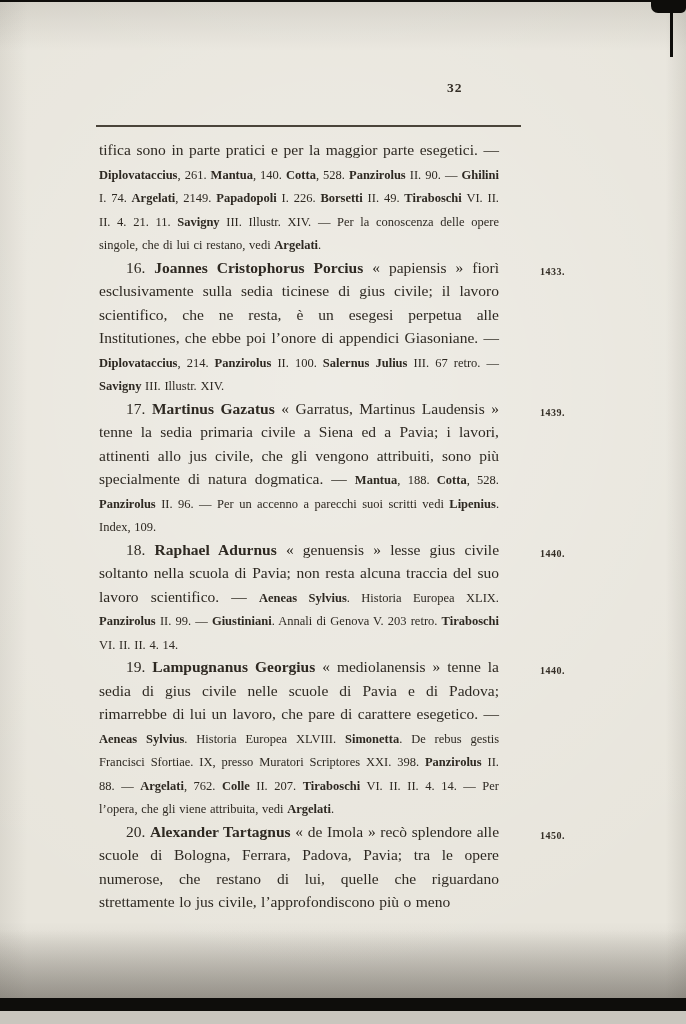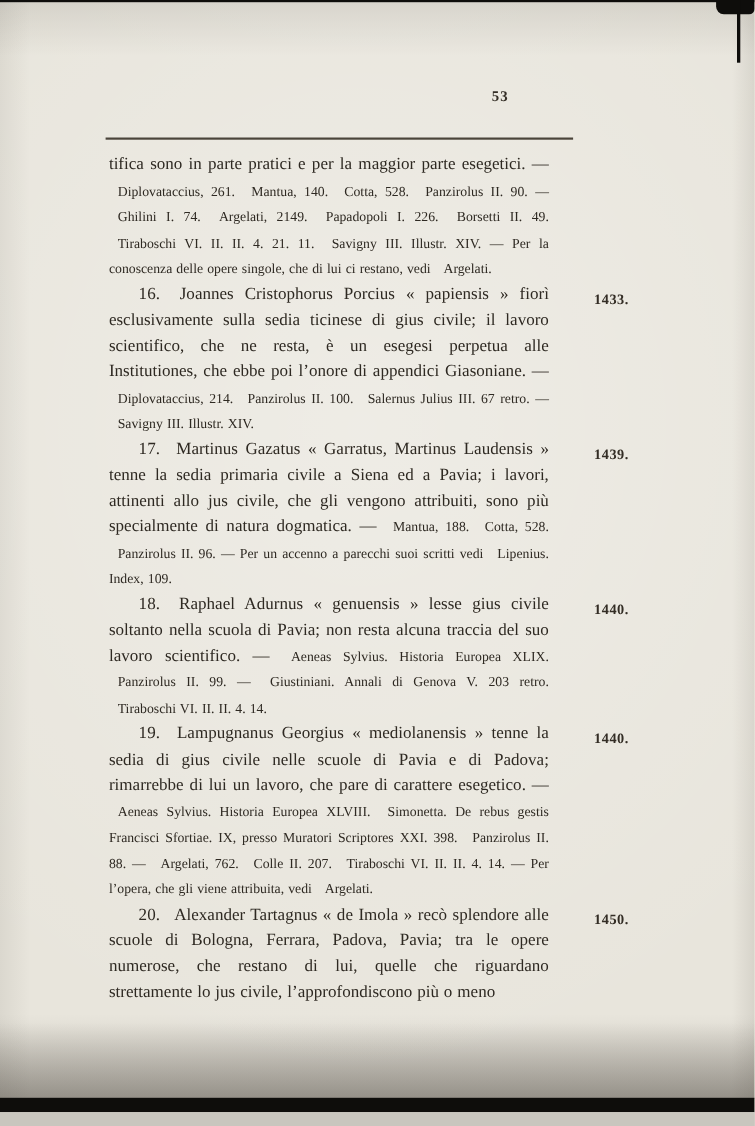--- a/index.html
+++ b/index.html
@@ -43,43 +43,43 @@
   .para {
     position:relative;
     margin:0;
     text-align:justify;
     font-size:15.5px;
     line-height:23.5px;
     word-spacing:0.6px;
   }
   .para.indent { text-indent:27px; }
   .s-i { }
-  .s-b { font-weight:normal;margin-left:8px; }
+  .s-b { font-weight:bold; }
   .s-sm { font-size:12.5px; line-height:19.5px; }
   .margin-year {
     position:absolute; left:414px; top:4px;
-    font-size:13px; font-weight:bold;
+    font-size:10px; font-weight:bold;
     letter-spacing:0.5px;
     white-space:nowrap;
     color:#332d25;
   }
 </style>
 </head>
 <body>
 
 <div class="page-surface"></div>
 
 <div class="artifact top-line"></div>
 <div class="artifact top-right-blob"></div>
 <div class="artifact right-tick"></div>
 <div class="bottom-shade"></div>
 <div class="bottom-bar"></div>
 <div class="bottom-strip"></div>
 
-<div class="page-number">53</div>
+<div class="page-number">32</div>
 <div class="head-rule"></div>
 
 <div class="text-block">
     <p class="para"><span>tifica sono in parte </span><span class="s-i">pratici</span><span> e per la maggior parte </span><span class="s-i">esegetici</span><span>. — </span><span class="s-b s-sm">Diplovataccius</span><span class="s-sm">, 261. </span><span class="s-b s-sm">Mantua</span><span class="s-sm">, 140. </span><span class="s-b s-sm">Cotta</span><span class="s-sm">, 528. </span><span class="s-b s-sm">Panzirolus</span><span class="s-sm"> II. 90. — </span><span class="s-b s-sm">Ghilini</span><span class="s-sm"> I. 74. </span><span class="s-b s-sm">Argelati</span><span class="s-sm">, 2149. </span><span class="s-b s-sm">Papadopoli</span><span class="s-sm"> I. 226. </span><span class="s-b s-sm">Borsetti</span><span class="s-sm"> II. 49. </span><span class="s-b s-sm">Tiraboschi</span><span class="s-sm"> VI. II. II. 4. 21. 11. </span><span class="s-b s-sm">Savigny</span><span class="s-sm"> III. Illustr. XIV. — Per la conoscenza delle opere singole, che di lui ci restano, vedi </span><span class="s-b s-sm">Argelati</span><span class="s-sm">.</span></p>
     <p class="para indent"><span>16. </span><span class="s-b">Joannes Cristophorus Porcius</span><span> « </span><span class="s-i">papiensis</span><span> » fiorì esclusivamente sulla sedia ticinese di gius civile; il lavoro scientifico, che ne resta, è un </span><span class="s-i">esegesi</span><span> perpetua alle </span><span class="s-i">Institutiones</span><span>, che ebbe poi l’onore di appendici Giasoniane. — </span><span class="s-b s-sm">Diplovataccius</span><span class="s-sm">, 214. </span><span class="s-b s-sm">Panzirolus</span><span class="s-sm"> II. 100. </span><span class="s-b s-sm">Salernus Julius</span><span class="s-sm"> III. 67 retro. — </span><span class="s-b s-sm">Savigny</span><span class="s-sm"> III. Illustr. XIV.</span><span class="margin-year">1433.</span></p>
     <p class="para indent"><span>17. </span><span class="s-b">Martinus Gazatus</span><span> « </span><span class="s-i">Garratus, Martinus Laudensis</span><span> » tenne la sedia primaria civile a Siena ed a Pavia; i lavori, attinenti allo </span><span class="s-i">jus civile</span><span>, che gli vengono attribuiti, sono più specialmente di natura </span><span class="s-i">dogmatica</span><span>. — </span><span class="s-b s-sm">Mantua</span><span class="s-sm">, 188. </span><span class="s-b s-sm">Cotta</span><span class="s-sm">, 528. </span><span class="s-b s-sm">Panzirolus</span><span class="s-sm"> II. 96. — Per un accenno a parecchi suoi scritti vedi </span><span class="s-b s-sm">Lipenius</span><span class="s-sm">. </span><span class="s-i s-sm">Index</span><span class="s-sm">, 109.</span><span class="margin-year">1439.</span></p>
     <p class="para indent"><span>18. </span><span class="s-b">Raphael Adurnus</span><span> « </span><span class="s-i">genuensis</span><span> » lesse gius civile soltanto nella scuola di Pavia; non resta alcuna traccia del suo lavoro scientifico. — </span><span class="s-b s-sm">Aeneas Sylvius</span><span class="s-sm">. </span><span class="s-i s-sm">Historia Europea</span><span class="s-sm"> XLIX. </span><span class="s-b s-sm">Panzirolus</span><span class="s-sm"> II. 99. — </span><span class="s-b s-sm">Giustiniani</span><span class="s-sm">. </span><span class="s-i s-sm">Annali di Genova</span><span class="s-sm"> V. 203 retro. </span><span class="s-b s-sm">Tiraboschi</span><span class="s-sm"> VI. II. II. 4. 14.</span><span class="margin-year">1440.</span></p>
     <p class="para indent"><span>19. </span><span class="s-b">Lampugnanus Georgius</span><span> « </span><span class="s-i">mediolanensis</span><span> » tenne la sedia di gius civile nelle scuole di Pavia e di Padova; rimarrebbe di lui un lavoro, che pare di carattere </span><span class="s-i">esegetico</span><span>. — </span><span class="s-b s-sm">Aeneas Sylvius</span><span class="s-sm">. </span><span class="s-i s-sm">Historia Europea</span><span class="s-sm"> XLVIII. </span><span class="s-b s-sm">Simonetta</span><span class="s-sm">. </span><span class="s-i s-sm">De rebus gestis Francisci Sfortiae</span><span class="s-sm">. IX, presso Muratori </span><span class="s-i s-sm">Scriptores</span><span class="s-sm"> XXI. 398. </span><span class="s-b s-sm">Panzirolus</span><span class="s-sm"> II. 88. — </span><span class="s-b s-sm">Argelati</span><span class="s-sm">, 762. </span><span class="s-b s-sm">Colle</span><span class="s-sm"> II. 207. </span><span class="s-b s-sm">Tiraboschi</span><span class="s-sm"> VI. II. II. 4. 14. — Per l’opera, che gli viene attribuita, vedi </span><span class="s-b s-sm">Argelati</span><span class="s-sm">.</span><span class="margin-year">1440.</span></p>
     <p class="para indent"><span>20. </span><span class="s-b">Alexander Tartagnus</span><span> « </span><span class="s-i">de Imola</span><span> » recò splendore alle scuole di Bologna, Ferrara, Padova, Pavia; tra le opere numerose, che restano di lui, quelle che riguardano strettamente lo </span><span class="s-i">jus civile</span><span>, l’approfondiscono più o meno</span><span class="margin-year">1450.</span></p>
   </div>

